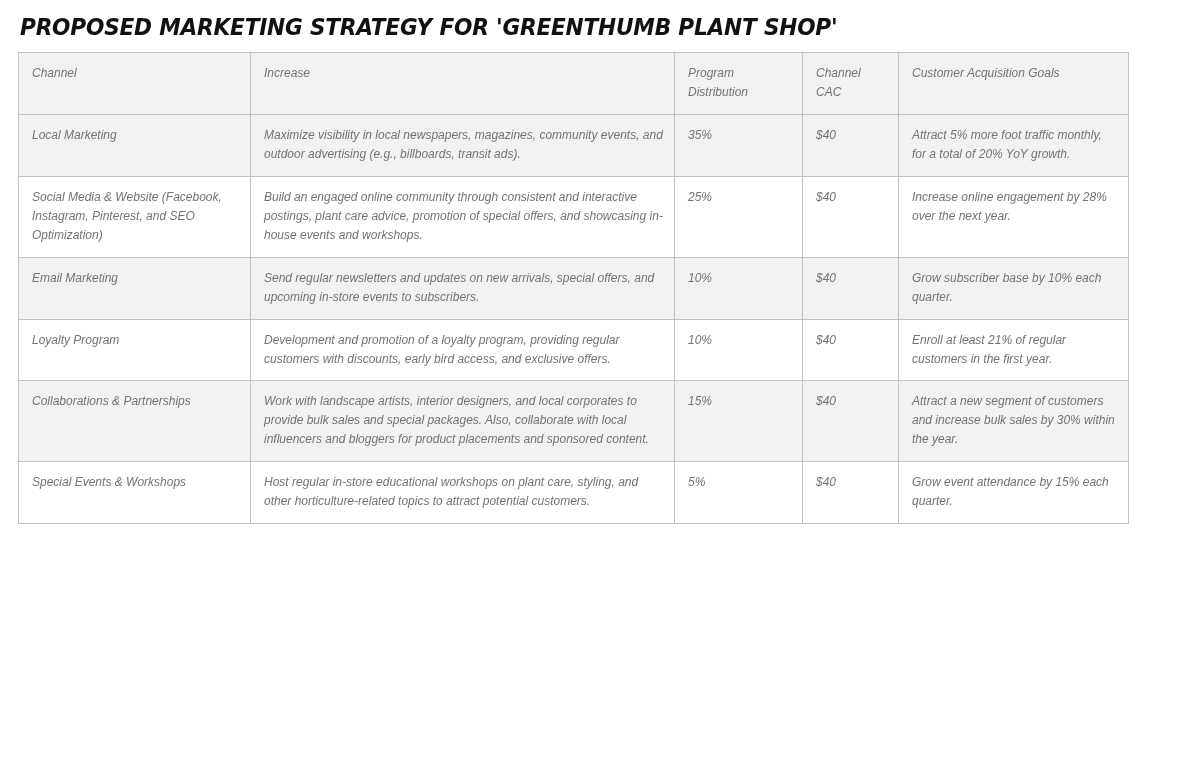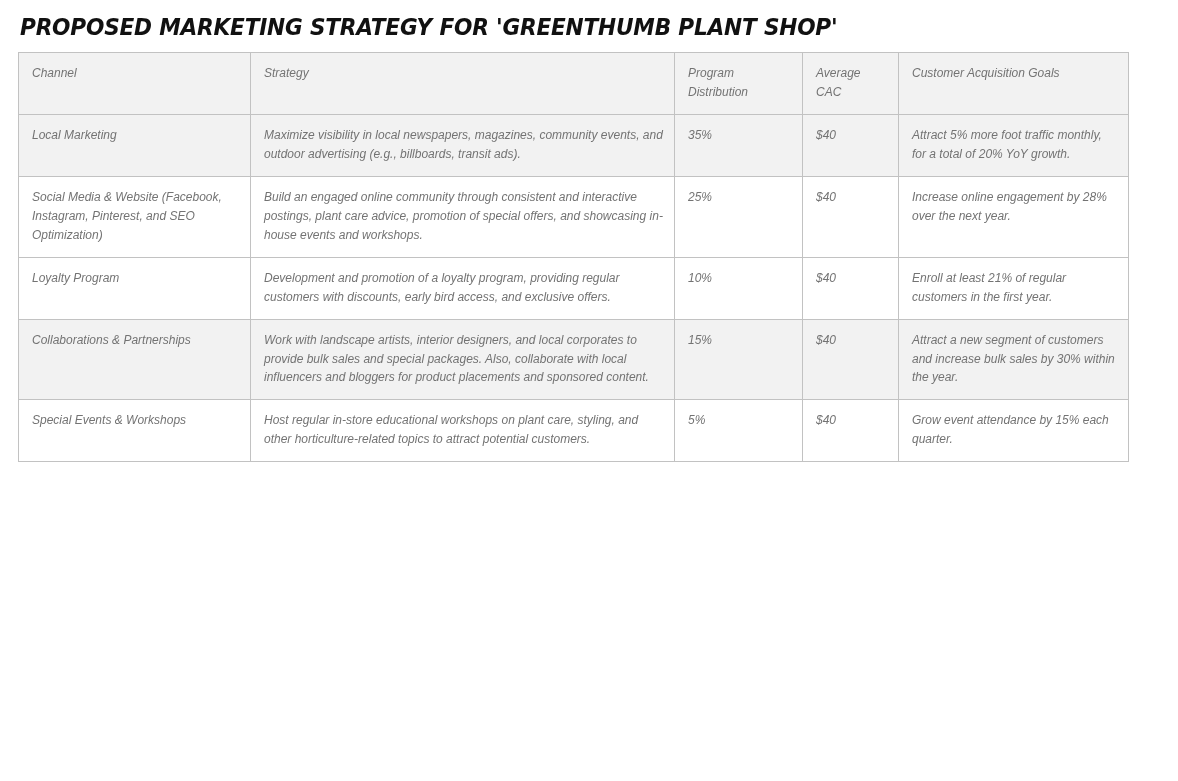--- a/index.html
+++ b/index.html
@@ -77,40 +77,47 @@
     <colgroup>
       <col class="c-channel">
       <col class="c-strategy">
       <col class="c-budget">
       <col class="c-cac">
       <col class="c-goals">
     </colgroup>
     <thead>
       <tr>
         <th>Channel</th>
-        <th>Strategy</th>
+        <th>Increase</th>
         <th>Program Distribution</th>
-        <th>Average CAC</th>
+        <th>Channel CAC</th>
         <th>Customer Acquisition Goals</th>
       </tr>
     </thead>
     <tbody>
       <tr class="shaded">
         <td>Local Marketing</td>
         <td>Maximize visibility in local newspapers, magazines, community events, and outdoor advertising (e.g., billboards, transit ads).</td>
         <td>35%</td>
         <td>$40</td>
         <td>Attract 5% more foot traffic monthly, for a total of 20% YoY growth.</td>
       </tr>
       <tr class="plain">
         <td>Social Media &amp; Website (Facebook, Instagram, Pinterest, and SEO Optimization)</td>
         <td>Build an engaged online community through consistent and interactive postings, plant care advice, promotion of special offers, and showcasing in-house events and workshops.</td>
         <td>25%</td>
         <td>$40</td>
         <td>Increase online engagement by 28% over the next year.</td>
+      </tr>
+      <tr class="shaded">
+        <td>Email Marketing</td>
+        <td>Send regular newsletters and updates on new arrivals, special offers, and upcoming in-store events to subscribers.</td>
+        <td>10%</td>
+        <td>$40</td>
+        <td>Grow subscriber base by 10% each quarter.</td>
       </tr>
       <tr class="plain">
         <td>Loyalty Program</td>
         <td>Development and promotion of a loyalty program, providing regular customers with discounts, early bird access, and exclusive offers.</td>
         <td>10%</td>
         <td>$40</td>
         <td>Enroll at least 21% of regular customers in the first year.</td>
       </tr>
       <tr class="shaded">
         <td>Collaborations &amp; Partnerships</td>

